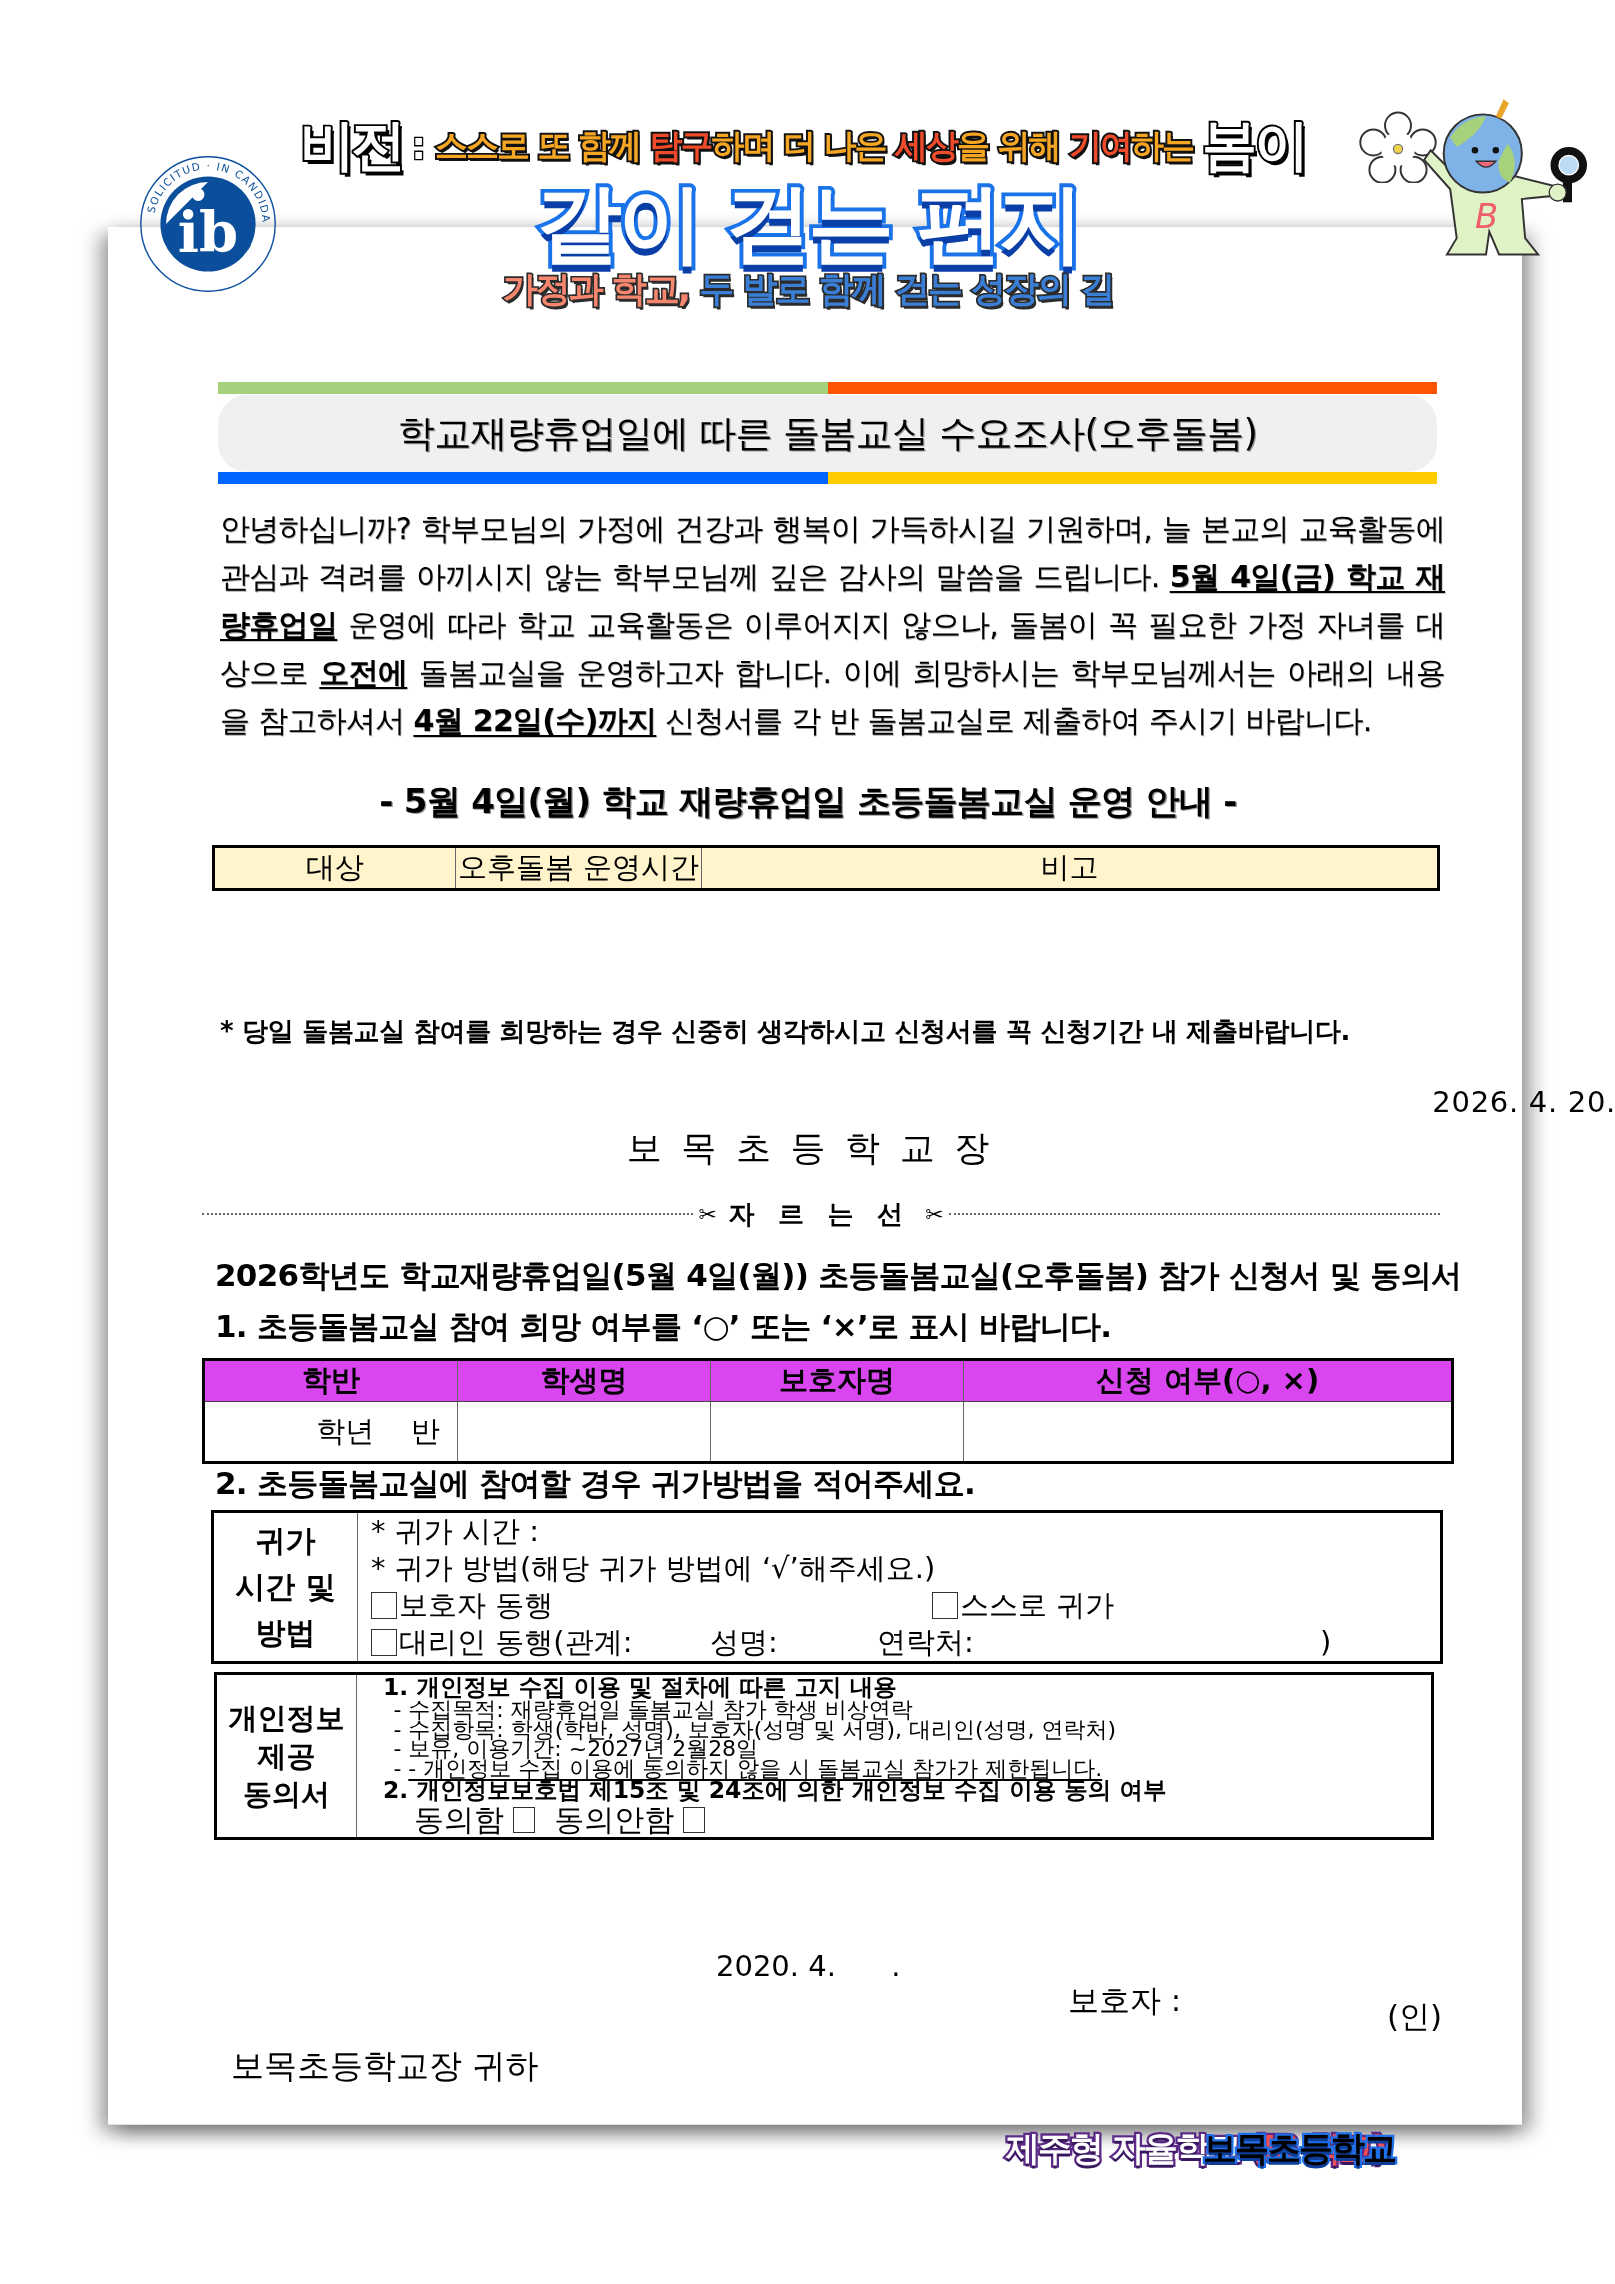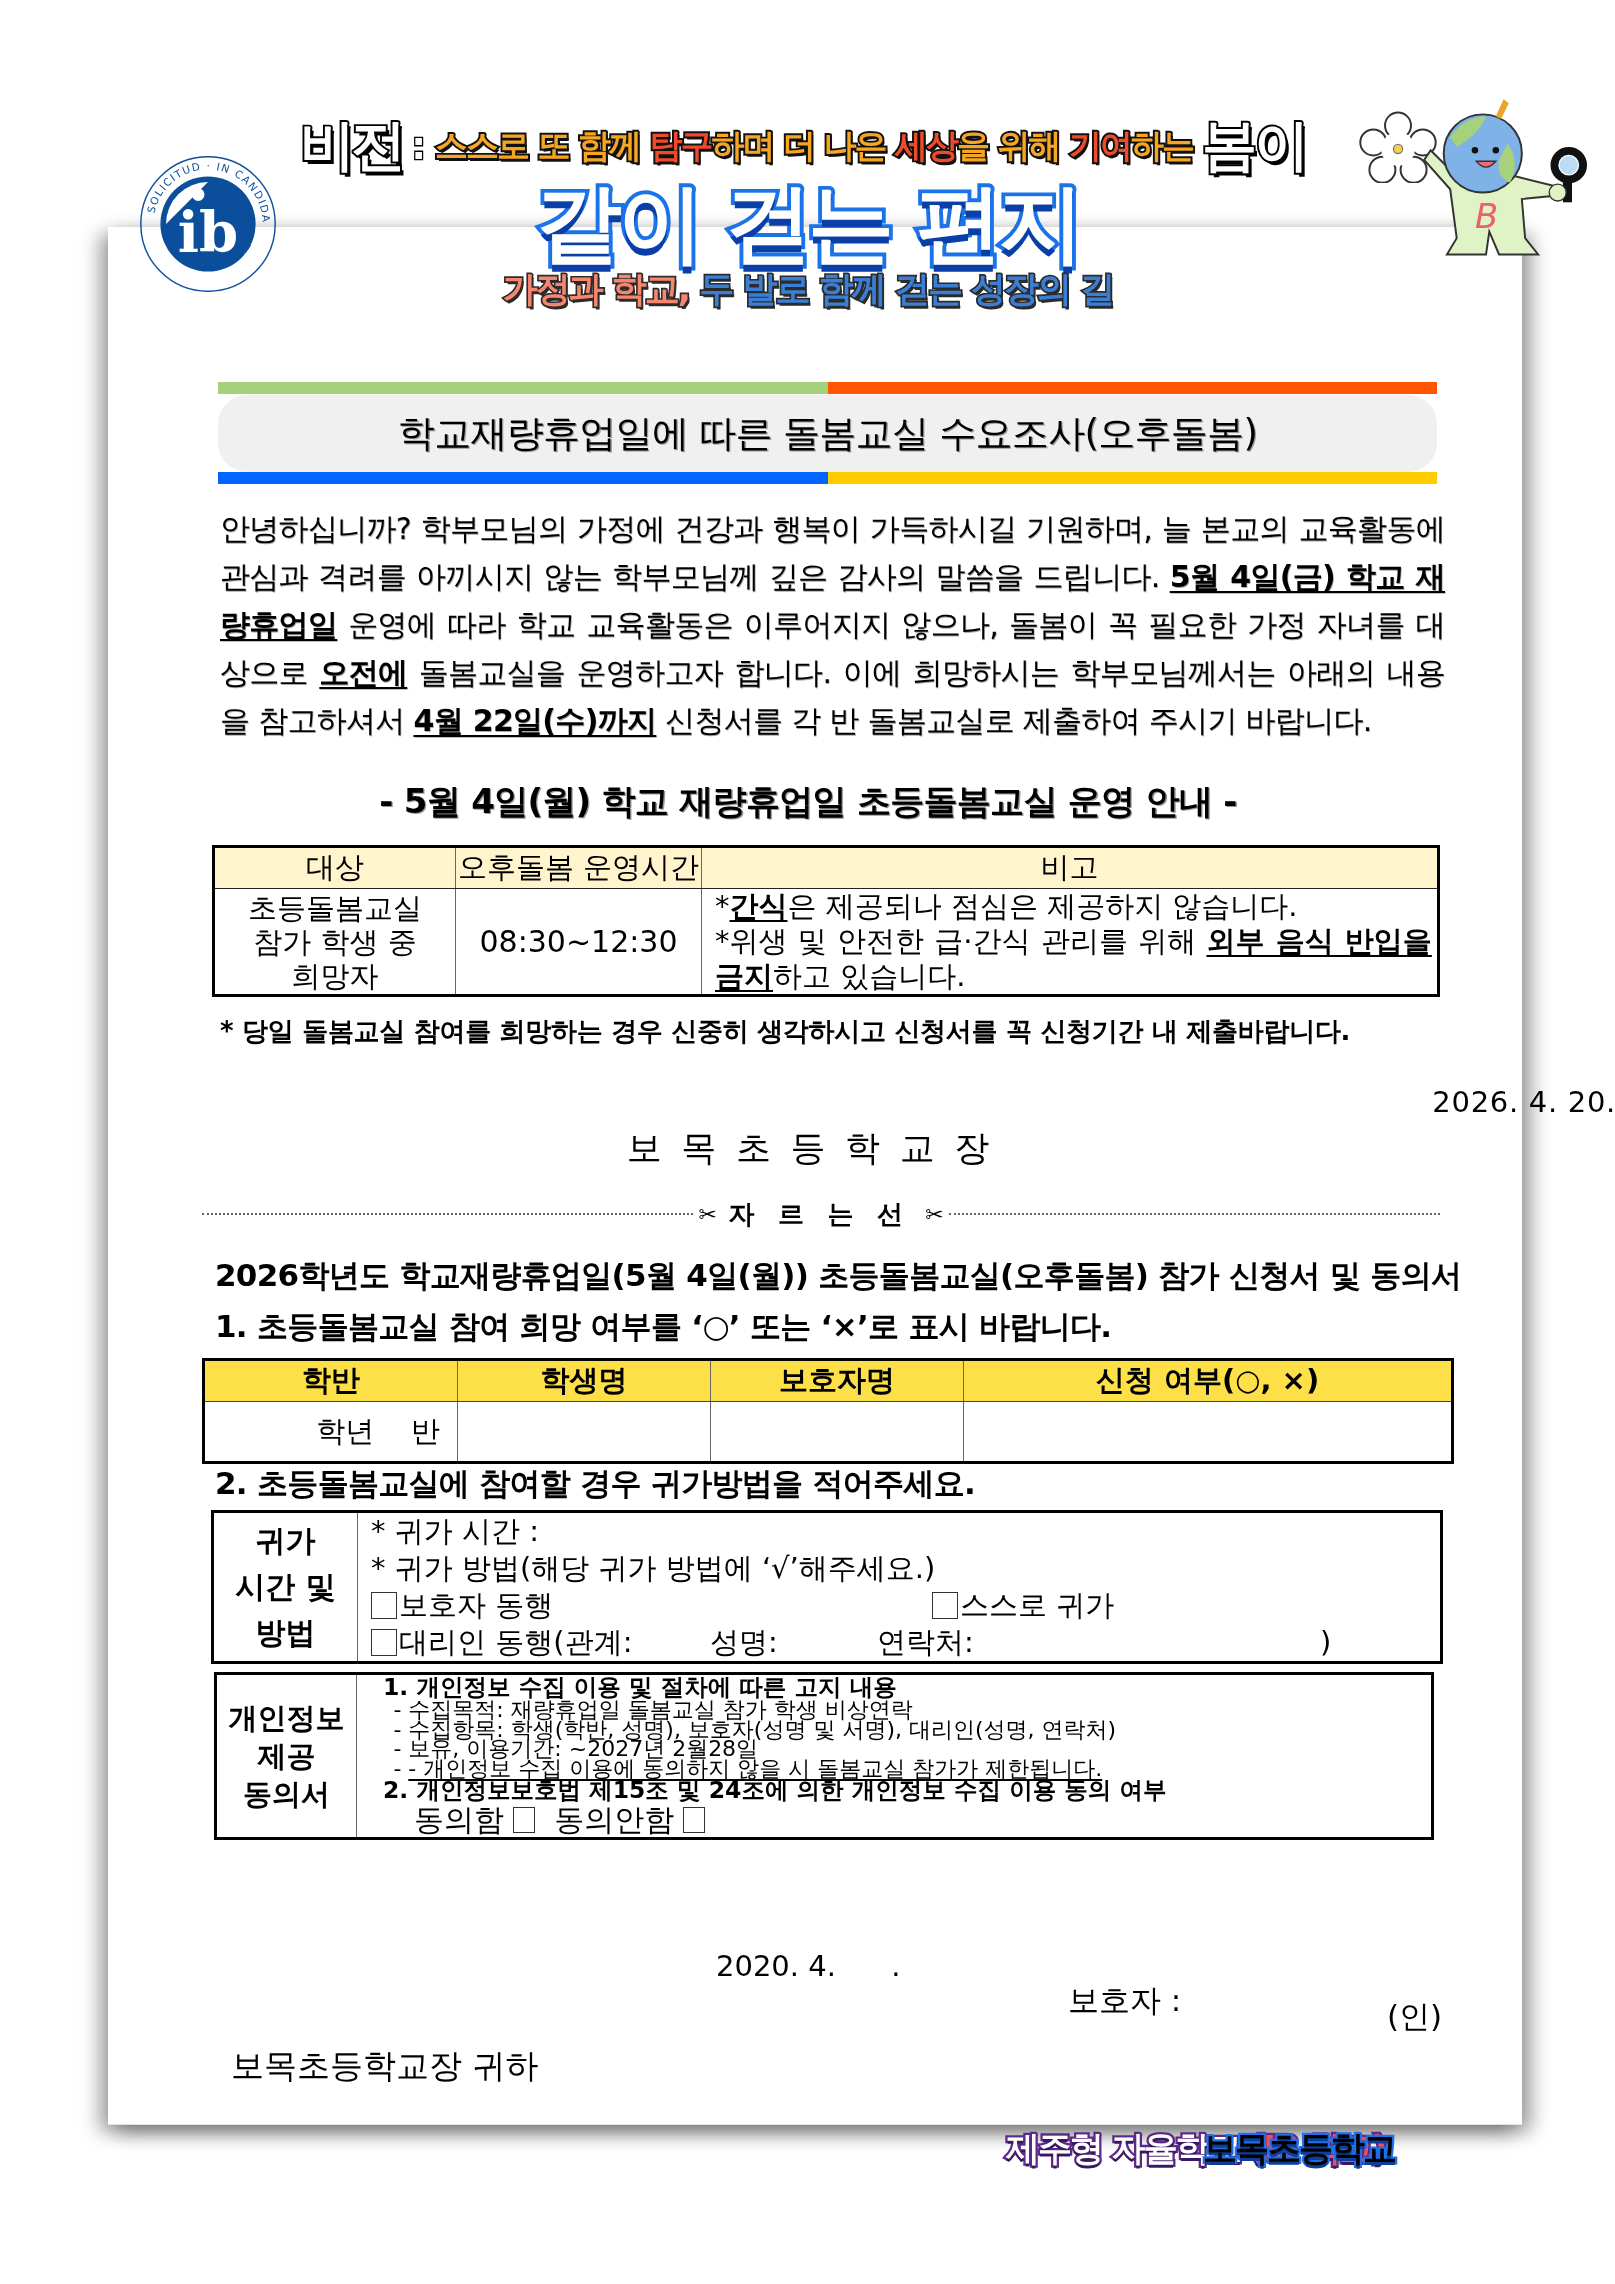--- a/index.html
+++ b/index.html
@@ -98,21 +98,21 @@
   .cutline .dots { flex:1; border-top:2px dotted #666; height:0; }
   .cutline .mid { display:flex; align-items:center; gap:11.7px; padding:0 5.2px; font-size:26px; font-weight:700; }
   .cutline .mid .lbl { letter-spacing:23.5px; margin-right:-13px; }
   .scissor { font-size:22px; }
 
   .form-title { position:absolute; left:215px; top:1255px; font-size:31px; font-weight:700; letter-spacing:-0.7px; white-space:nowrap; }
   .q1 { position:absolute; left:215px; top:1306px; font-size:31px; font-weight:700; letter-spacing:-0.7px; white-space:nowrap; }
   .q2 { position:absolute; left:215px; top:1463px; font-size:31px; font-weight:700; letter-spacing:-0.7px; white-space:nowrap; }
 
   .t2 { left:202px; top:1358px; width:1252px; border:3.3px solid #000; }
-  .t2 th { background:#fde047; height:37px; font-size:29px; font-weight:700; border-right:0.7px solid #666; border-bottom:0.7px solid #444; }
+  .t2 th { background:#d946ef; height:37px; font-size:29px; font-weight:700; border-right:0.7px solid #666; border-bottom:0.7px solid #444; }
   .t2 td { height:59px; font-size:29px; border-right:0.7px solid #666; }
   .t2 .cls { text-align:right; padding-right:17px; }
 
   .t3 { left:211px; top:1510px; width:1232px; height:149px; border:3.3px solid #000; }
   .t3 td { border-right:0.7px solid #666; vertical-align:middle; }
   .t3 .hd { width:143px; text-align:center; font-size:30px; font-weight:700; line-height:46px; }
   .t3 .body { padding-left:13px; font-size:29px; line-height:37px; }
   .cb { display:inline-block; width:23.5px; height:25px; border:1.3px solid #333; vertical-align:-3.9px; margin-right:2.6px; }
 
   .t4 { left:214px; top:1672px; width:1220px; height:151px; border:3.3px solid #000; }
@@ -215,28 +215,20 @@
 </div>
 
 <div class="notice-title">- 5월 4일(월) 학교 재량휴업일 초등돌봄교실 운영 안내 -</div>
 
 <table class="t1">
   <tbody>
       <tr>
     <th style="width:240px">대상</th>
     <th style="width:245px">오후돌봄 운영시간</th>
     <th>비고</th>
-  </tr>
-  <tr style="height:106px">
-    <td style="padding:0 19.6px">초등돌봄교실 참가 학생 중 희망자</td>
-    <td style="font-size:30px">08:30~12:30</td>
-    <td class="note">
-      <div>*<u>간식</u><span>은 제공되나 점심은 제공하지 않습니다.</span></div>
-      <div><span>*위생 및 안전한 급·간식 관리를 위해 </span><u>외부 음식 반입을 금지</u><span>하고 있습니다.</span></div>
-    </td>
   </tr>
 </tbody>
   </table>
 
 <div class="star-note">* 당일 돌봄교실 참여를 희망하는 경우 신중히 생각하시고 신청서를 꼭 신청기간 내 제출바랍니다.</div>
 <div class="date1">2026. 4. 20.</div>
 <div class="principal">보목초등학교장</div>
 
 <div class="cutline">
   <div class="dots"></div>

